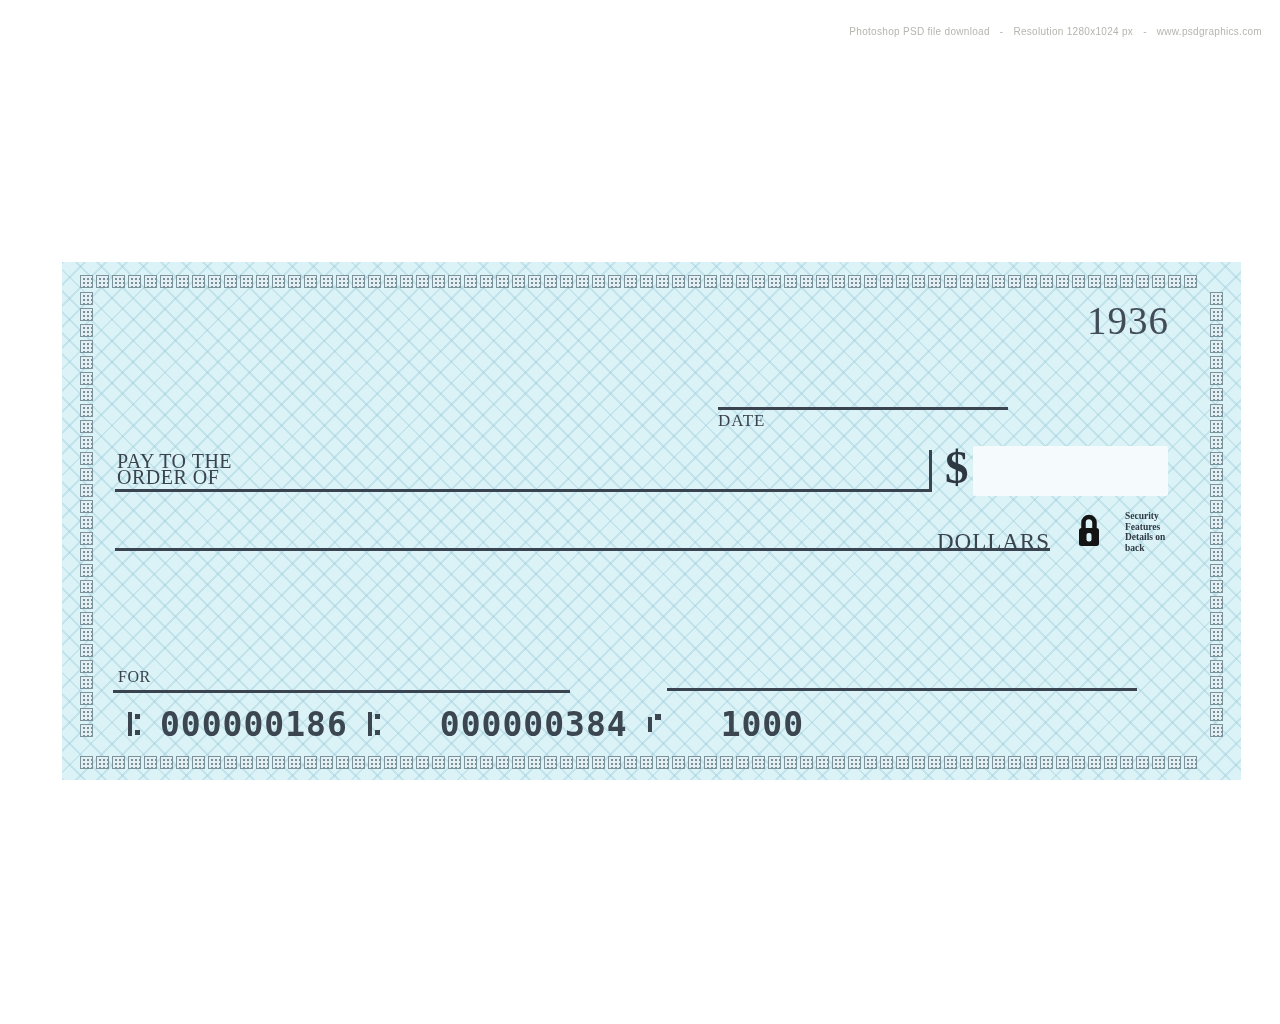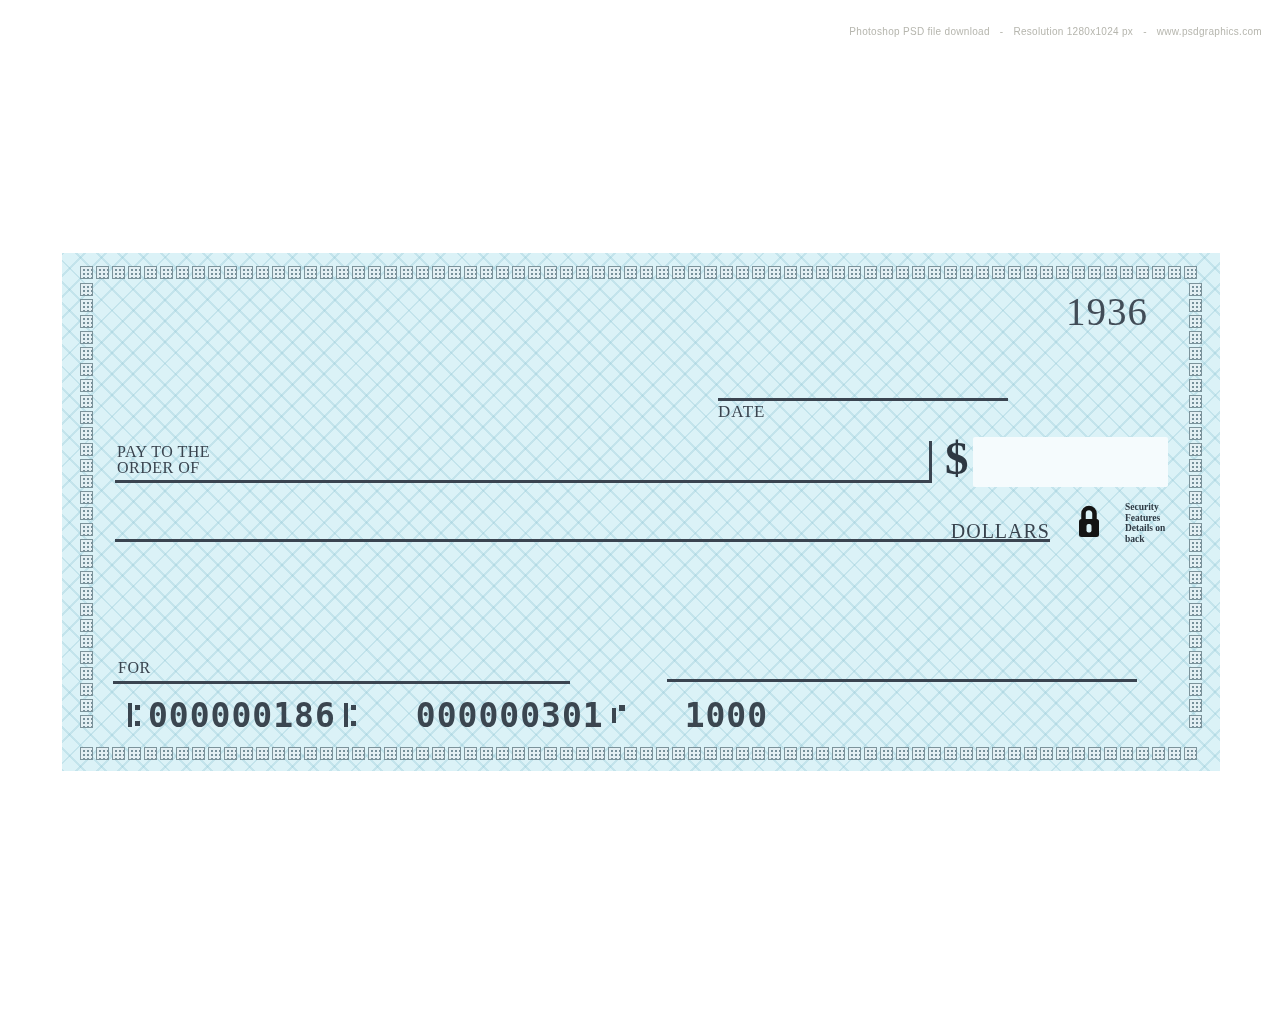--- a/index.html
+++ b/index.html
@@ -10,25 +10,26 @@
   
   .credit{
     position:absolute;top:2px;right:18px;
     font-family:"Liberation Sans", sans-serif;
     font-size:10px;color:#b6b6ae;letter-spacing:.3px;margin-top:24px;
   }
   .credit .sep{margin:0 10px;}
 
   
   .check{
-    position:absolute;left:62px;top:253px;width:1158px;height:518px;
+    position:absolute;left:62px;top:262px;width:1158px;height:518px;
     background-color:#dbf2f7;
     background-image:
       repeating-linear-gradient(45deg, rgba(140,195,210,.30) 0 2px, transparent 2px 15px),
       repeating-linear-gradient(135deg, rgba(140,195,210,.30) 0 2px, transparent 2px 15px);
+    padding-left: 21px;
   }
 
   
   .tiles{position:absolute;display:flex;gap:3px;overflow:hidden;}
   .tiles-top   {left:18px;right:18px;top:13px;height:13px;}
   .tiles-bottom{left:18px;right:18px;bottom:11px;height:13px;}
   .tiles-left  {left:18px;top:30px;bottom:28px;width:13px;flex-direction:column;}
   .tiles-right {right:18px;top:30px;bottom:28px;width:13px;flex-direction:column;}
   .tile{
     flex:0 0 13px;width:13px;height:13px;box-sizing:border-box;
@@ -47,58 +48,58 @@
   }
 
   .date-line{left:656px;top:145px;width:290px;}
   .date-label{
     position:absolute;left:656px;top:149px;width:290px;text-align:left;
     font-size:17px;letter-spacing:1px;
   }
 
   .payto-label{
     position:absolute;left:55px;top:191px;
-    font-size:16px;line-height:16px;letter-spacing:.5px;
+    font-size:20px;line-height:16px;letter-spacing:.5px;
   }
   .payee-line{left:53px;top:227px;width:816px;}
   .payee-tick{position:absolute;left:867px;top:188px;width:3px;height:42px;background:#3a4450;}
 
   .dollar-sign{
     position:absolute;left:883px;top:178px;
     font-size:47px;font-weight:bold;color:#2e3842;
   }
   .amount-box{
     position:absolute;left:911px;top:184px;width:195px;height:50px;
     background:#f5fbfd;border-radius:2px;
   }
 
   .dollars-line{left:53px;top:286px;width:935px;}
   .dollars-label{
     position:absolute;left:53px;top:267px;width:935px;text-align:right;
-    font-size:20px;letter-spacing:1px;
+    font-size:23px;letter-spacing:1px;
   }
 
   .lock{position:absolute;left:1013px;top:250px;width:28px;height:38px;}
   .security-note{
     position:absolute;left:1063px;top:249px;
     font-size:9.5px;line-height:10.5px;color:#2f3a44;font-weight:600;
   }
 
   .for-label{position:absolute;left:56px;top:406px;font-size:16px;letter-spacing:.5px;}
   .for-line{left:51px;top:428px;width:457px;}
   .signature-line{left:605px;top:426px;width:470px;}
 
   
   .micr{
     position:absolute;left:66px;top:446px;height:32px;
     display:flex;align-items:center;gap:60px;
     font-family:"DejaVu Sans Mono", monospace;font-weight:bold;
     font-size:33px;color:#3b4650;letter-spacing:1px;
   }
-  .micr-group{display:flex;align-items:center;gap:8px;}
+  .micr-group{display:flex;align-items:center;gap:20px;}
   .micr-sym{display:inline-flex;height:24px;}
   .sym-bar{width:4px;height:24px;background:#3b4650;}
   .sym-dots{display:flex;flex-direction:column;justify-content:space-between;height:21px;margin-left:3px;margin-top:2px;}
   .sym-dot{width:5px;height:5px;background:#3b4650;}
   .onus{align-items:flex-start;}
   .onus .sym-bar{height:15px;margin-top:5px;}
   .onus .sym-dot{margin-left:3px;margin-top:2px;width:6px;height:6px;}
 </style>
 </head>
 <body>
@@ -360,21 +361,21 @@
       <span>000000186</span>
       <span class="micr-sym">
           <span class="sym-bar"></span>
           <span class="sym-dots">
             <span class="sym-dot"></span>
             <span class="sym-dot"></span>
           </span>
         </span>
     </div>
     <div class="micr-group">
-      <span>000000301</span>
+      <span>000000384</span>
       <span class="micr-sym onus">
           <span class="sym-bar"></span>
           <span class="sym-dot"></span>
         </span>
     </div>
     <div class="micr-group">
       <span>1000</span>
     </div>
   </div>
 

